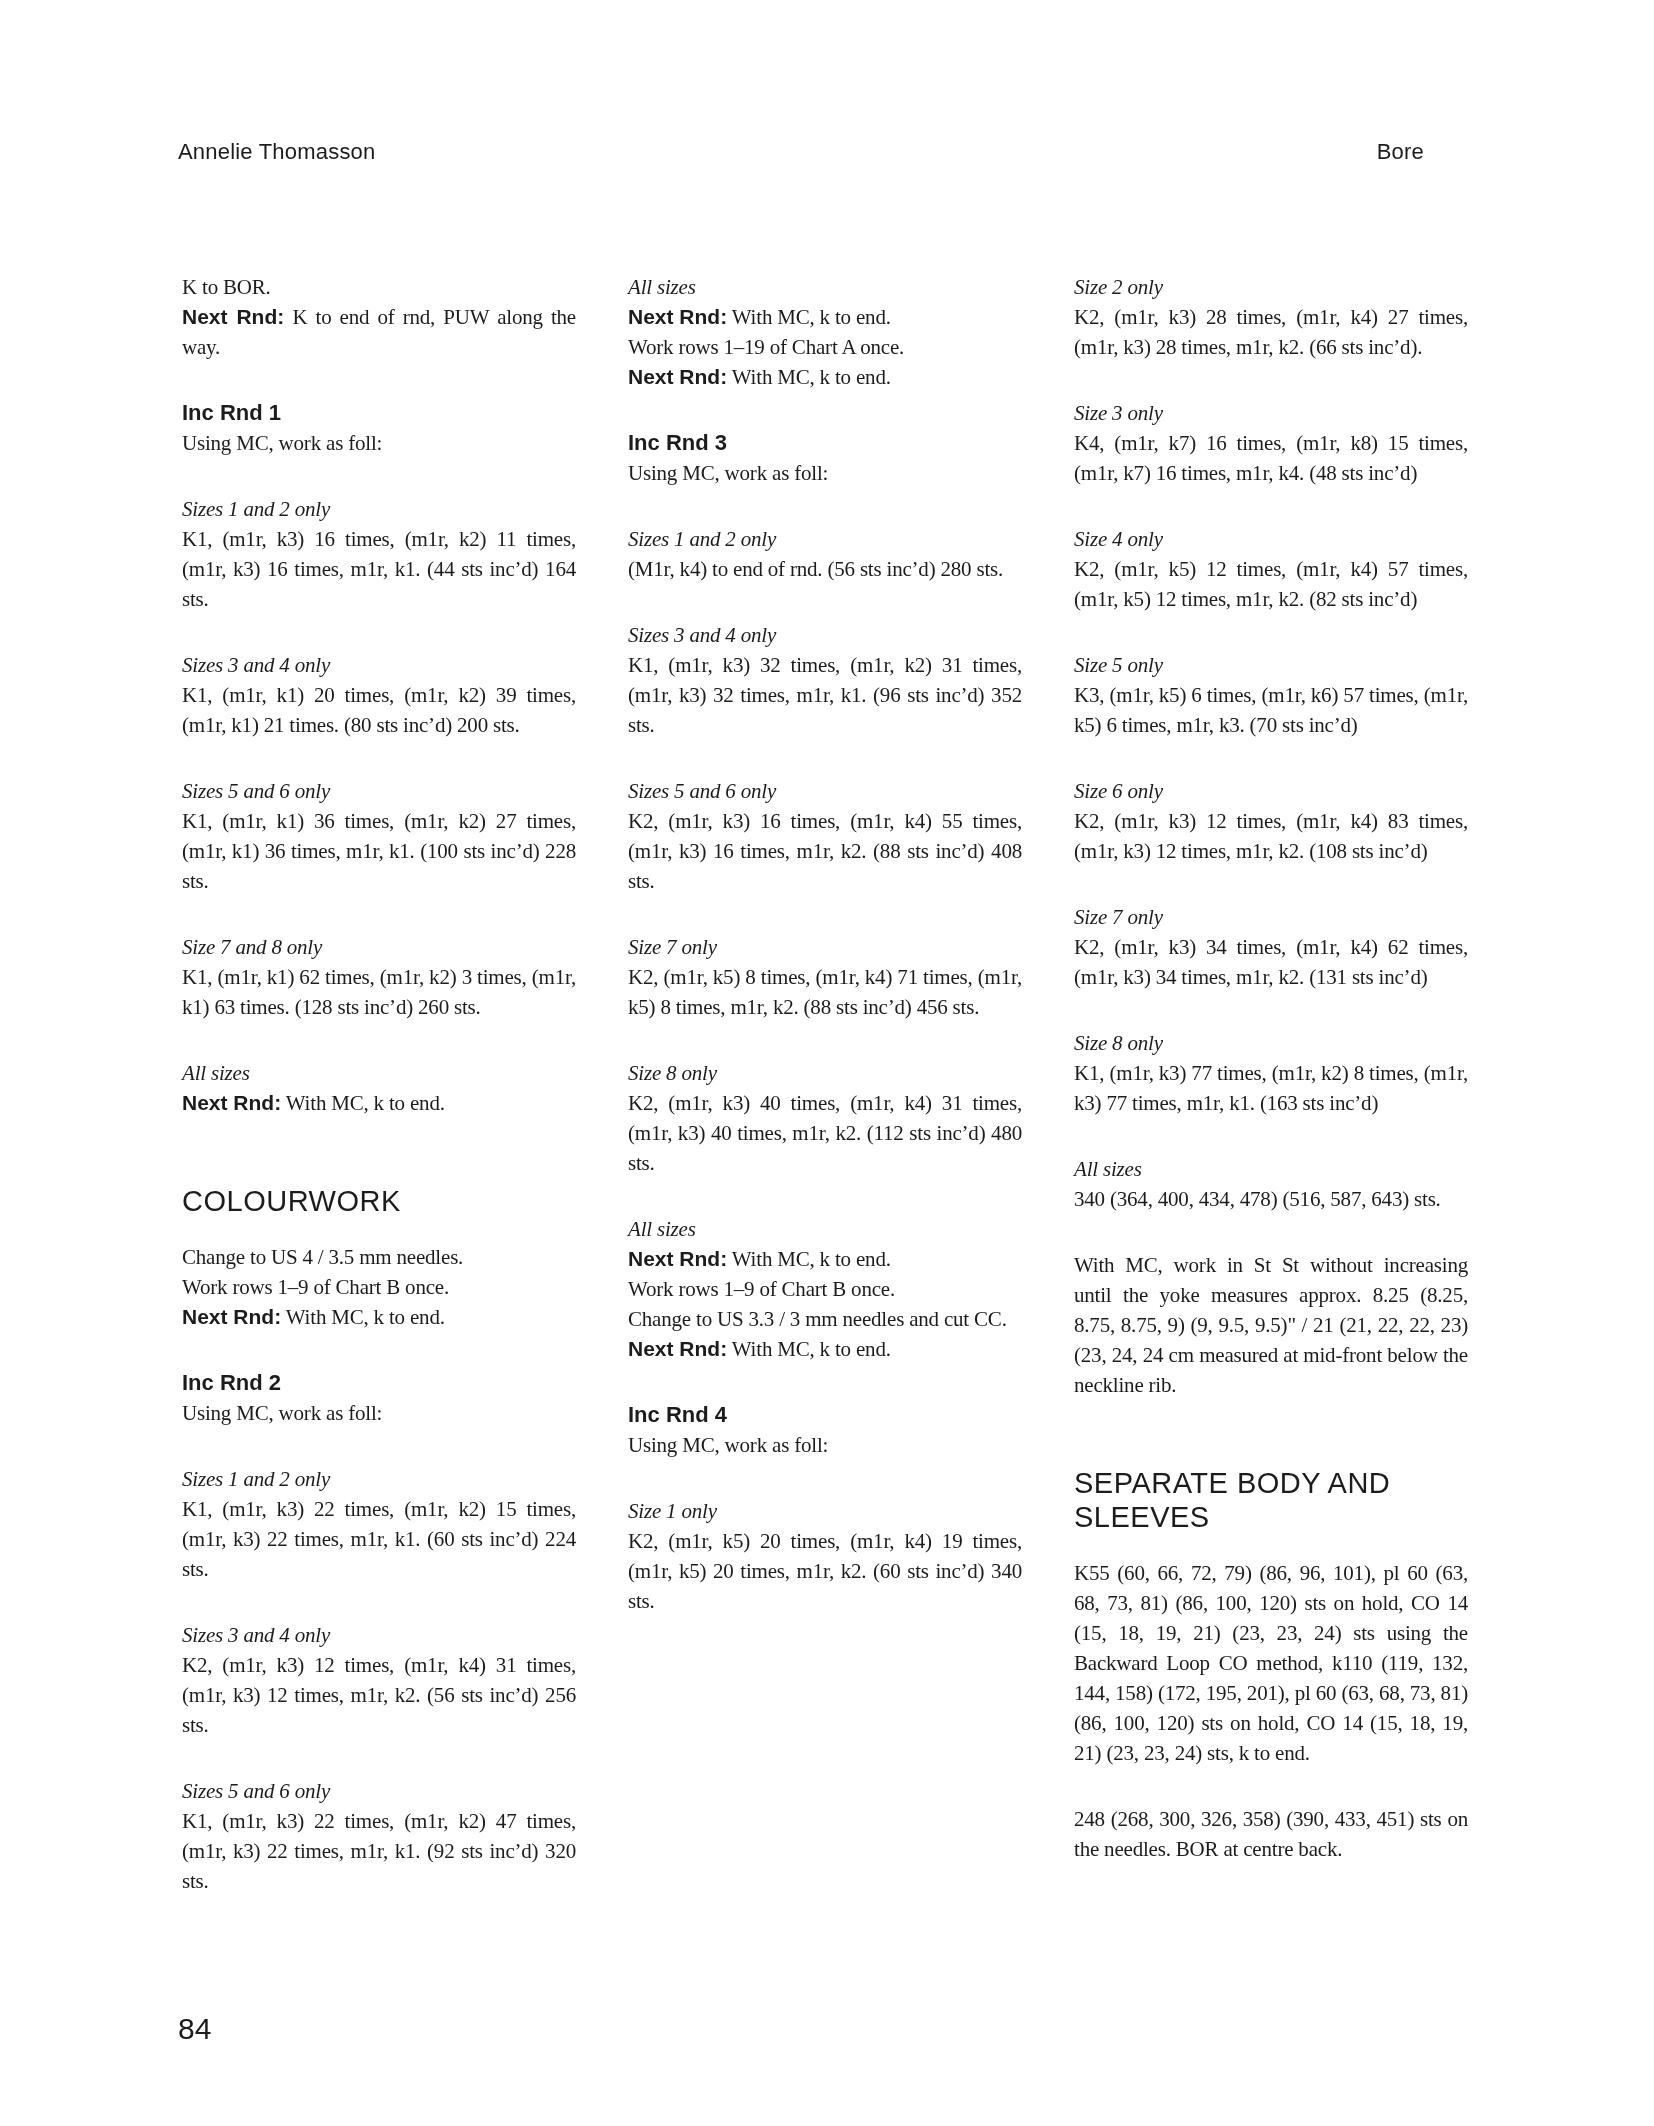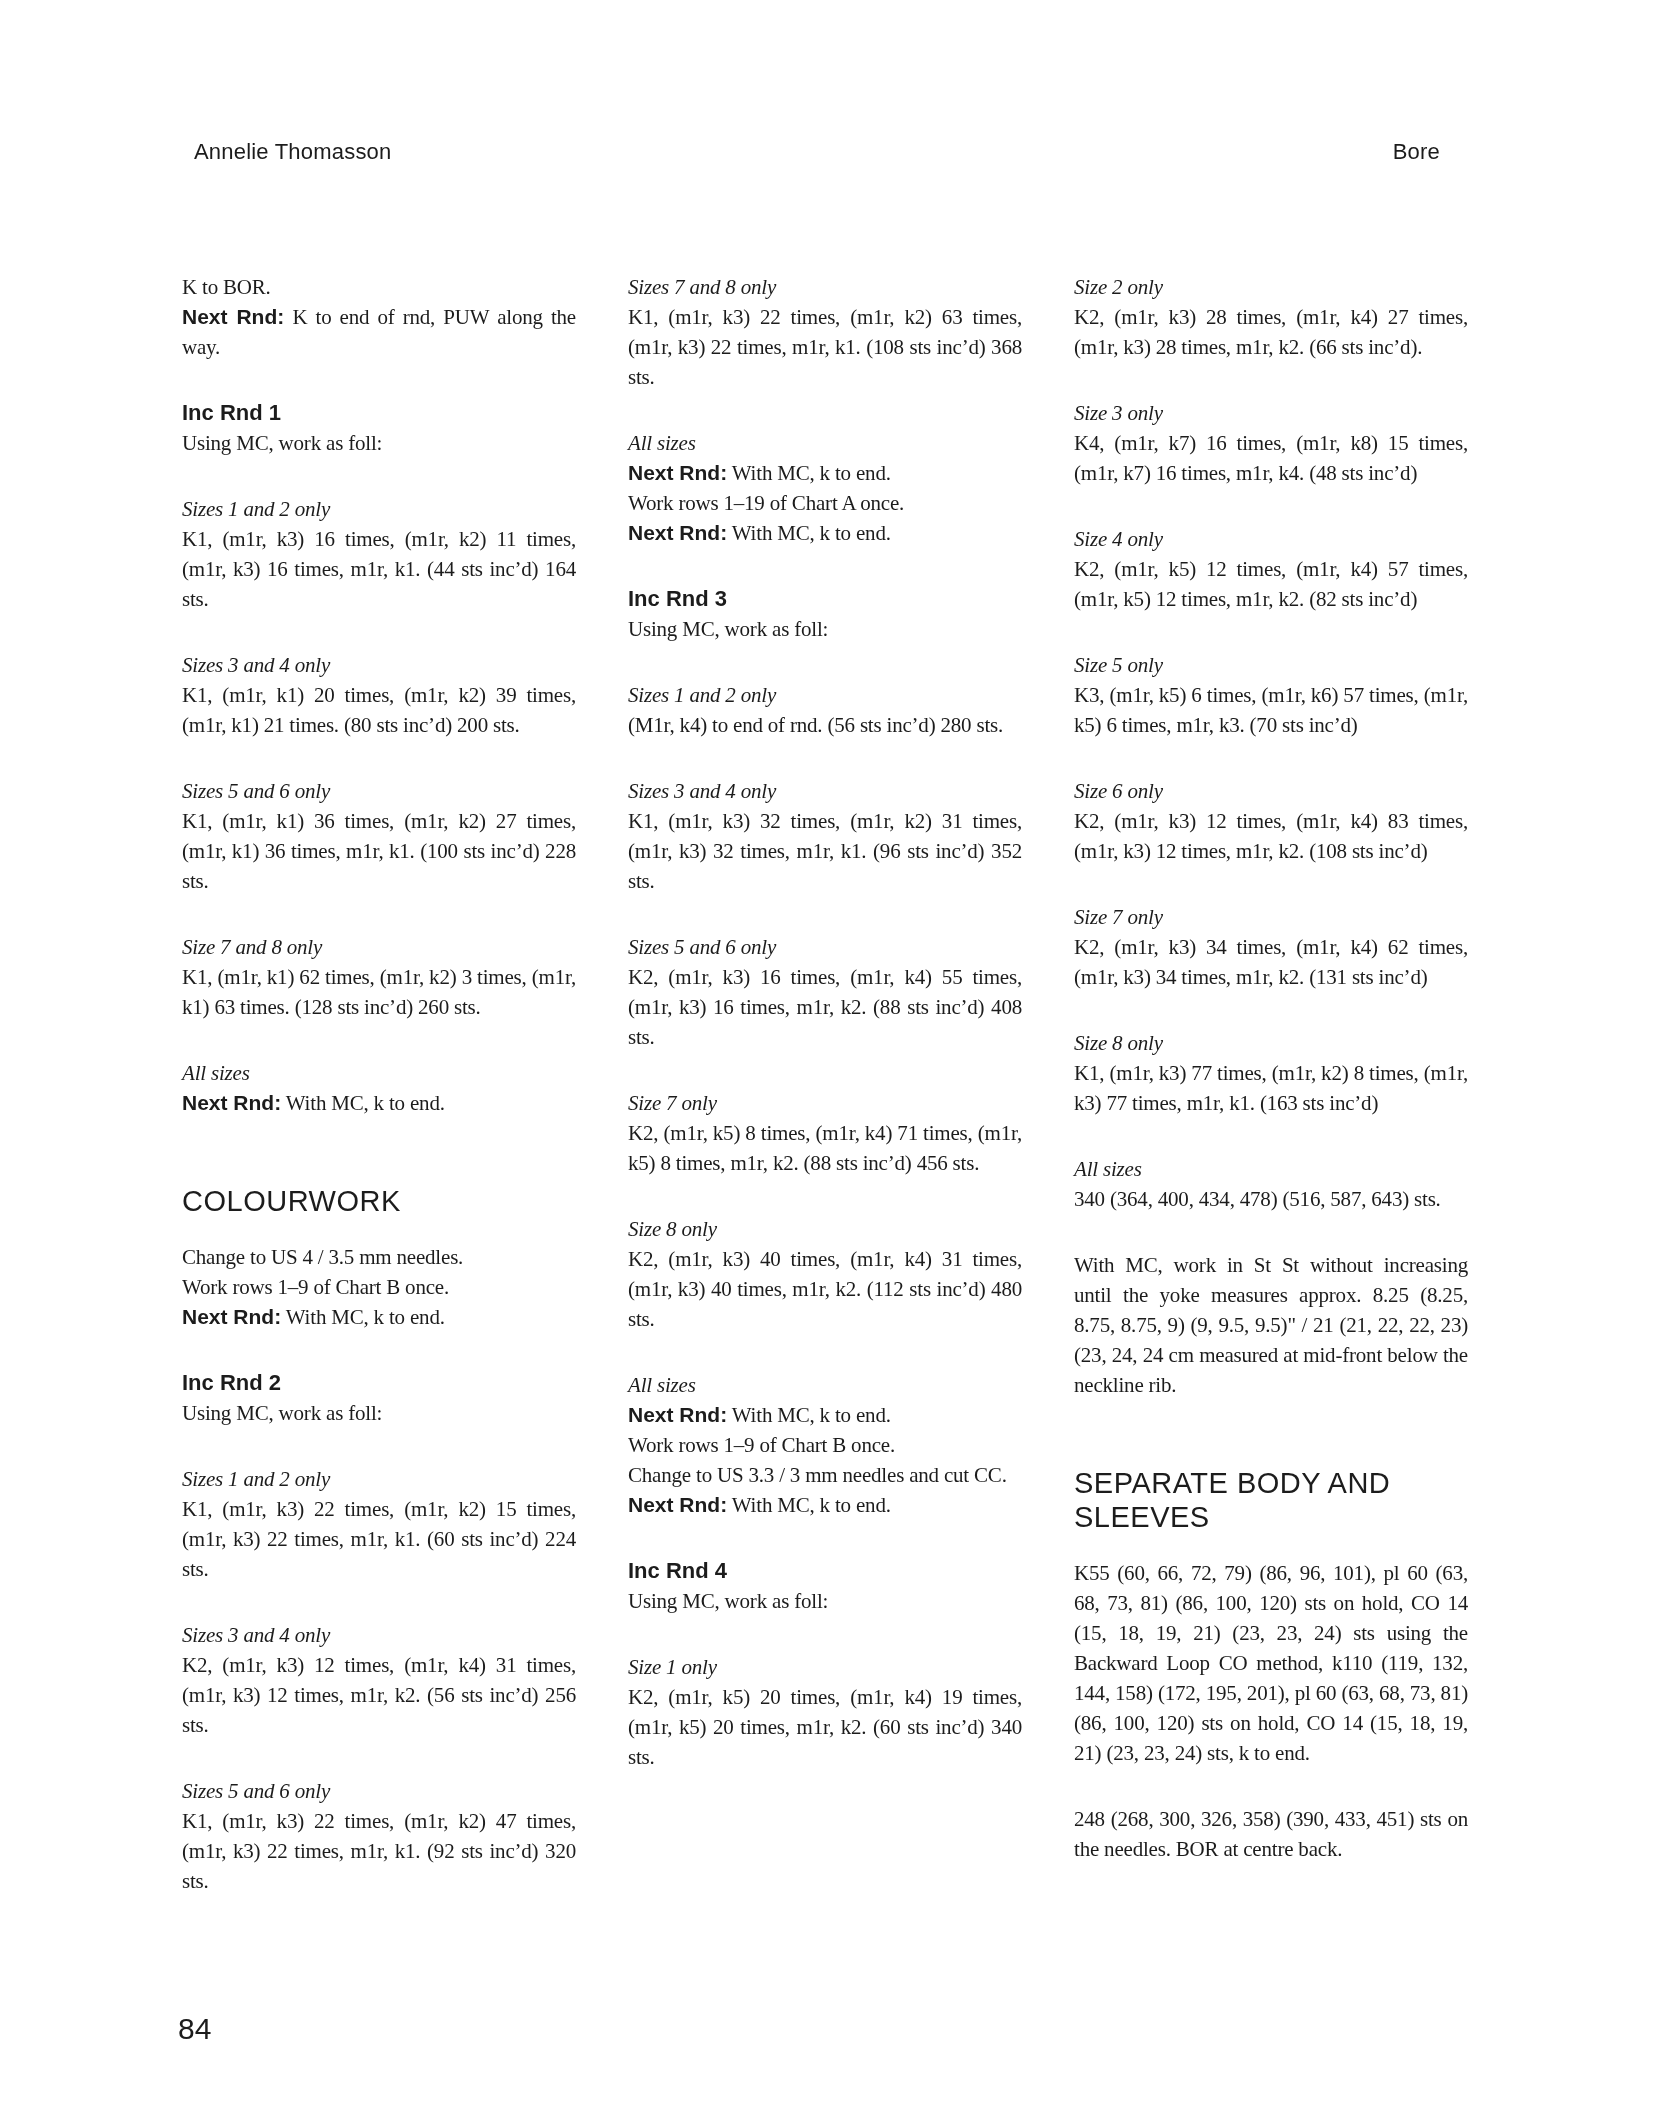--- a/index.html
+++ b/index.html
@@ -4,21 +4,21 @@
 <style>
   html,body { margin:0; padding:0; background:#e8e8e8; }
   .page {
     position:relative;
     width:1654px; height:2126px;
     background:#ffffff;
     color:#1c1c1c;
     overflow:hidden;
   }
   .page-header {
-    position:absolute; left:194px; top:138px; width:1246px;
+    position:absolute; left:178px; top:138px; width:1246px;
     display:flex; justify-content:space-between;
     font:400 22px/1.25 "Liberation Sans", sans-serif;
     letter-spacing:0.2px;
   }
   .columns {
     position:absolute; left:182px; top:272px; width:1246px;
     display:flex; gap:52px;
   }
   .column { flex:0 0 394px; width:394px; }
   .block { margin-bottom:36px; }
@@ -108,24 +108,20 @@
           <div class="size-heading">Sizes 3 and 4 only</div>
           <div class="line"><span class="seg">K2, (m1r, k3) 12 times, (m1r, k4) 31 times, (m1r, k3) 12 times, m1r, k2. (56 sts inc’d) 256 sts.</span></div>
         </div>
         <div class="block sizes">
           <div class="size-heading">Sizes 5 and 6 only</div>
           <div class="line"><span class="seg">K1, (m1r, k3) 22 times, (m1r, k2) 47 times, (m1r, k3) 22 times, m1r, k1. (92 sts inc’d) 320 sts.</span></div>
         </div>
       </section>
       <section class="column">
         <div class="block sizes">
-          <div class="size-heading">Sizes 7 and 8 only</div>
-          <div class="line"><span class="seg">K1, (m1r, k3) 22 times, (m1r, k2) 63 times, (m1r, k3) 22 times, m1r, k1. (108 sts inc’d) 368 sts.</span></div>
-        </div>
-        <div class="block sizes">
           <div class="size-heading">All sizes</div>
           <div class="line"><span class="label">Next Rnd:</span><span class="seg"> With MC, k to end.</span></div>
           <div class="line"><span class="seg">Work rows 1–19 of Chart A once.</span></div>
           <div class="line"><span class="label">Next Rnd:</span><span class="seg"> With MC, k to end.</span></div>
         </div>
         <div class="block inc">
           <div class="inc-heading">Inc Rnd 3</div>
           <div class="line"><span class="seg">Using MC, work as foll:</span></div>
         </div>
         <div class="block sizes">

